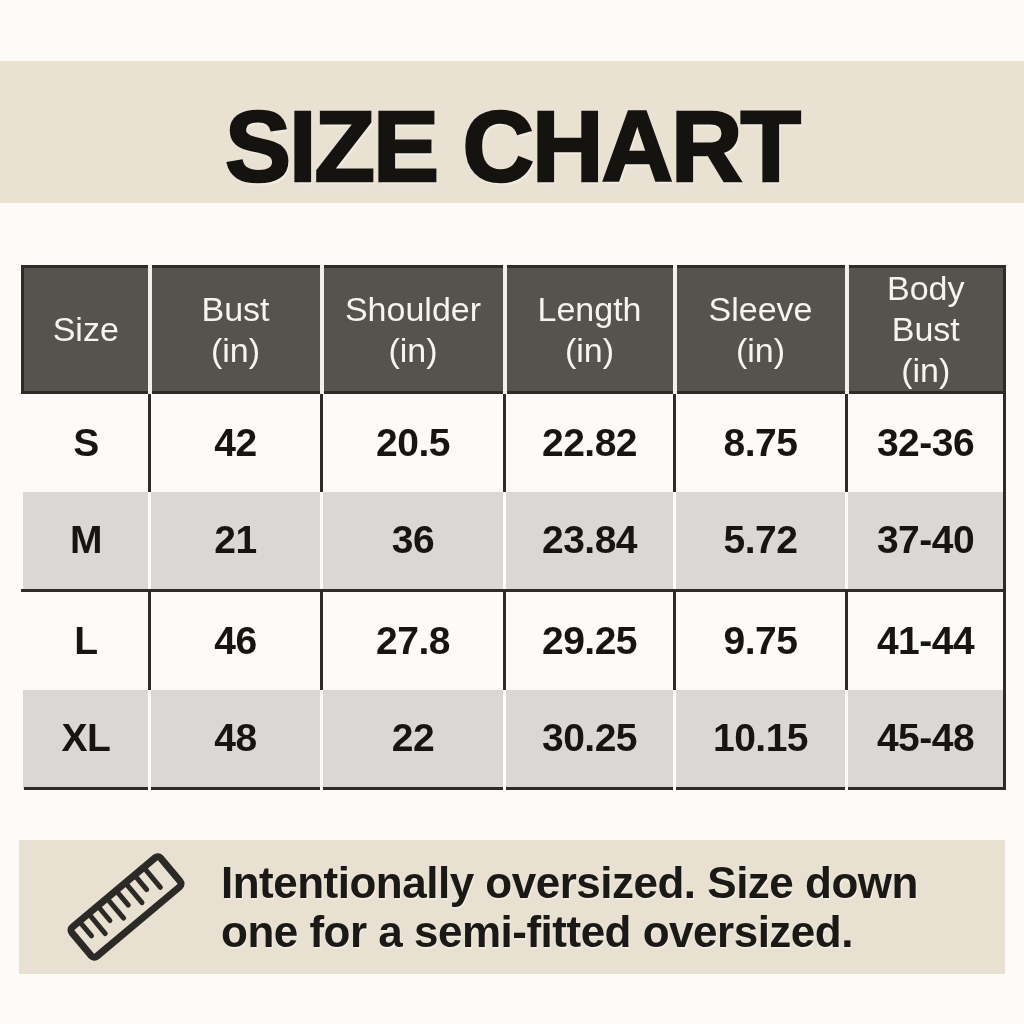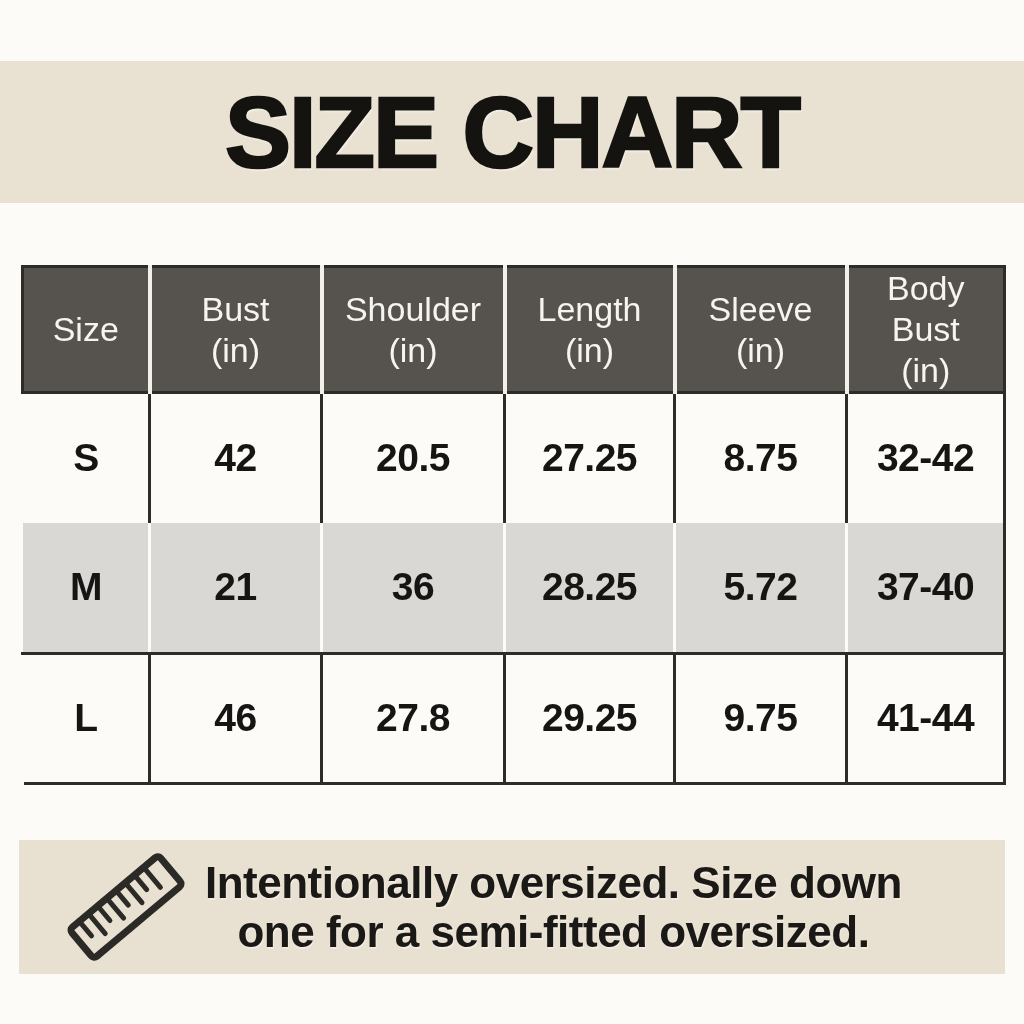--- a/index.html
+++ b/index.html
@@ -6,21 +6,21 @@
   .canvas {
     position:relative; width:1024px; height:1024px;
     background:#fcfbf8; overflow:hidden;
     font-family:"Liberation Sans", sans-serif; color:#161513;
   }
 
   
   .title-band {
     position:absolute; left:0; top:61px; width:1024px; height:142px;
     background:#e9e1d2;
-    display:flex; align-items:center; justify-content:center;
+    display:flex; align-items:flex-end; justify-content:center;
   }
   .title-band h1 {
     margin:0; font-size:99px; font-weight:bold; letter-spacing:-2px;
     color:#151310;
     -webkit-text-stroke:2.5px #151310;
     text-shadow:2px 3px 2px rgba(255,255,255,0.45);
     transform:scaleY(1.02);
     white-space:nowrap;
   }
 
@@ -56,26 +56,25 @@
   .size-table tbody tr.row-m td { border-bottom:3px solid #2e2c29; }
 
   
   .note-band {
     position:absolute; left:19px; top:840px; width:986px; height:134px;
     background:#e8e0d1;
     display:flex; align-items:center;
   }
   .ruler-wrap { flex:none; width:130px; margin-left:42px; display:flex; justify-content:center; }
   .note-text {
-    margin-left:14px;
+    margin-left:30px;
     font-size:44px; line-height:49px; font-weight:bold; letter-spacing:-0.5px;
     color:#1b1916;
     text-shadow:1px 2px 1px rgba(255,255,255,0.4);
     white-space:nowrap;
-    text-align:center;
   }
   .note-text span { display:block; }
 </style>
 </head>
 <body>
 
 <div class="canvas">
 
   <div class="title-band">
     <h1>SIZE CHART</h1>
@@ -115,39 +114,47 @@
           <span class="col-label">Body Bust</span>
           <span class="col-unit">(in)</span>
         </th>
       </tr>
     </thead>
     <tbody>
       <tr>
         <td>S</td>
         <td>42</td>
         <td>20.5</td>
-        <td>27.25</td>
+        <td>22.82</td>
         <td>8.75</td>
-        <td>32-42</td>
+        <td>32-36</td>
       </tr>
       <tr class="row-alt row-m">
         <td>M</td>
         <td>21</td>
         <td>36</td>
-        <td>28.25</td>
+        <td>23.84</td>
         <td>5.72</td>
         <td>37-40</td>
       </tr>
       <tr>
         <td>L</td>
         <td>46</td>
         <td>27.8</td>
         <td>29.25</td>
         <td>9.75</td>
         <td>41-44</td>
+      </tr>
+      <tr class="row-alt">
+        <td>XL</td>
+        <td>48</td>
+        <td>22</td>
+        <td>30.25</td>
+        <td>10.15</td>
+        <td>45-48</td>
       </tr>
     </tbody>
   </table>
 
   <div class="note-band">
     <div class="ruler-wrap">
       <svg width="128" height="128" viewBox="0 0 128 128" aria-hidden="true">
         <g transform="rotate(-40 64 64)" stroke="#2b2a26" fill="none" stroke-linecap="round" stroke-linejoin="round">
           <rect x="6" y="45" width="116" height="38" rx="4" stroke-width="7"></rect>
           <line x1="19" y1="48" x2="19" y2="64" stroke-width="5"></line>

